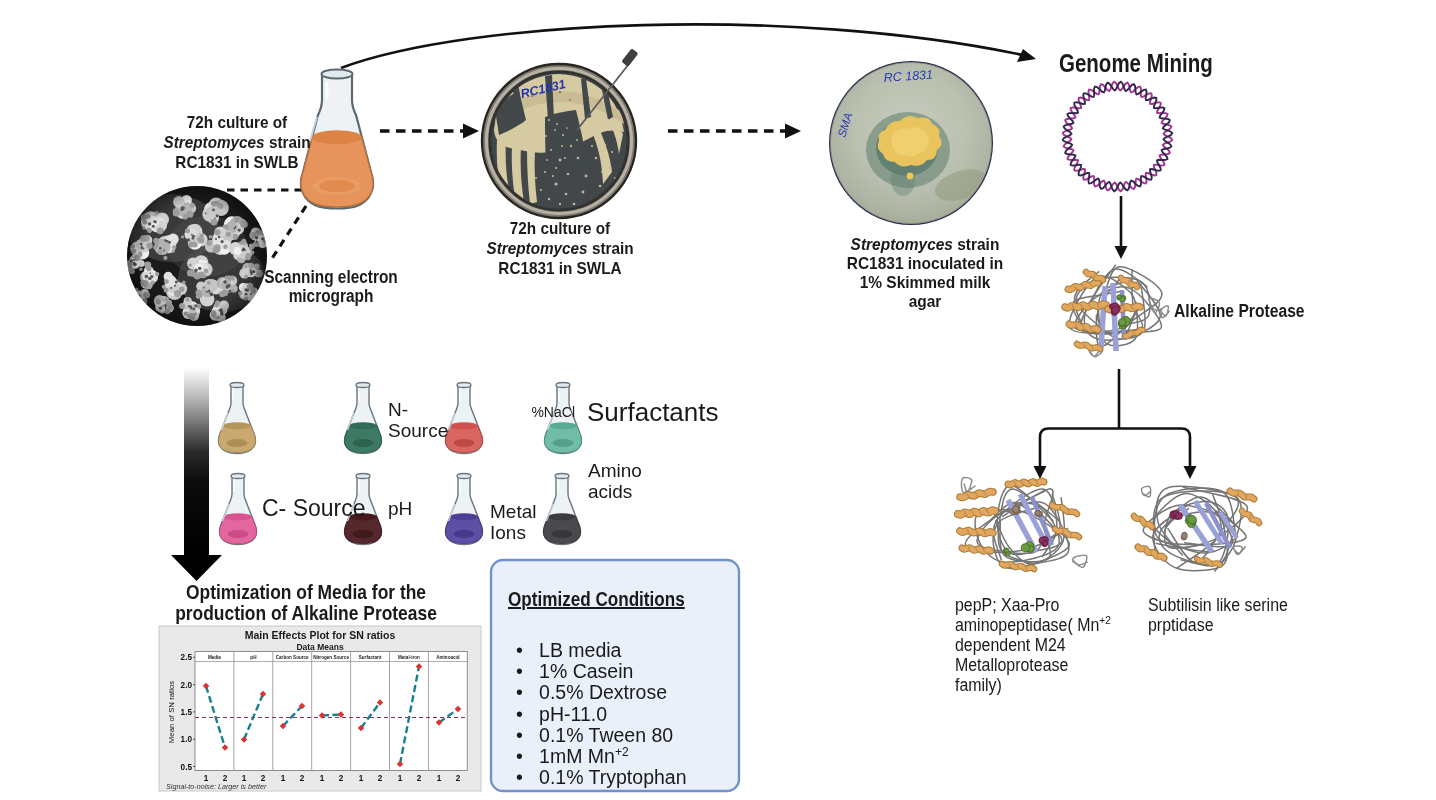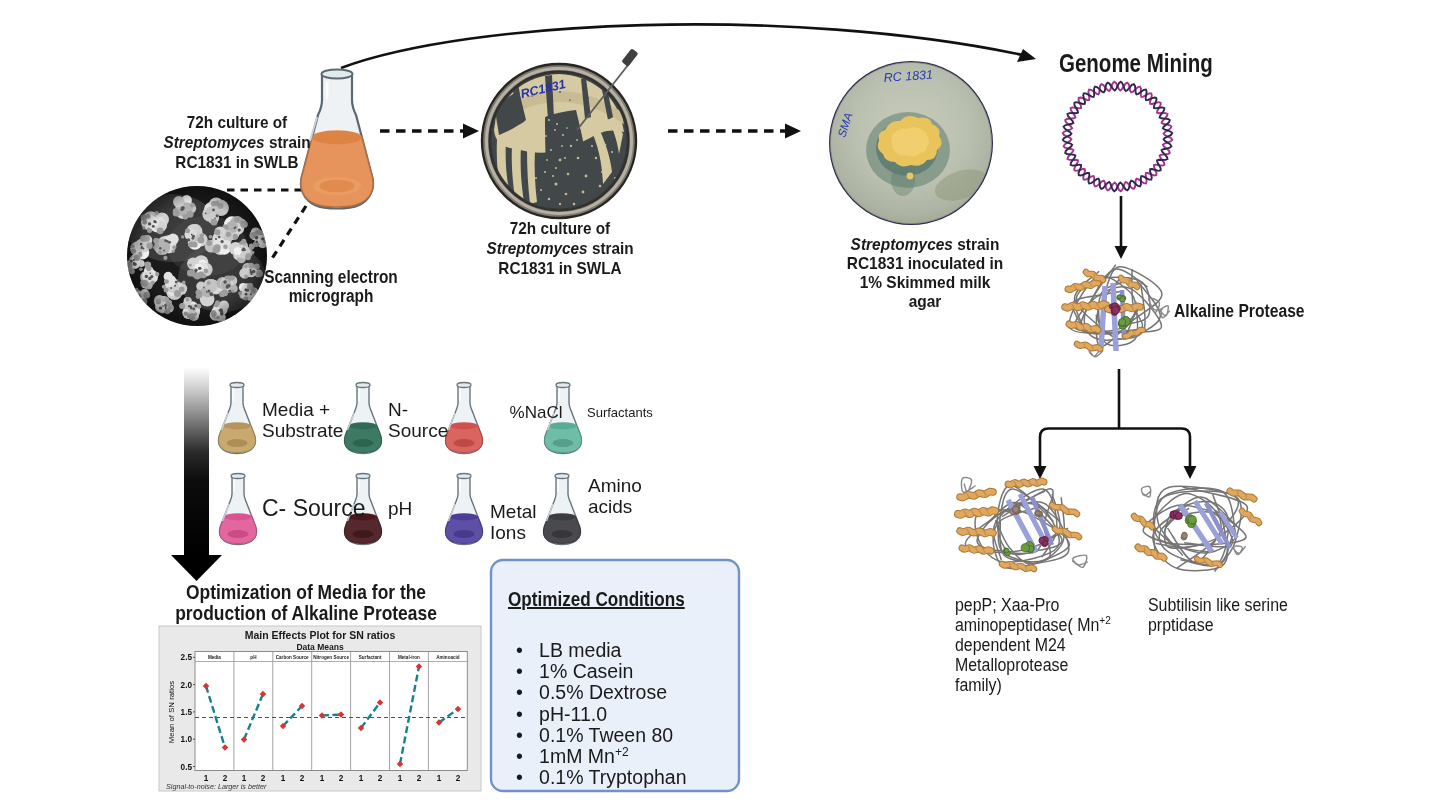--- a/index.html
+++ b/index.html
@@ -982,28 +982,27 @@
 </svg>
 
 <div class="t" style="left:146px;top:113px;width:182px;transform:scaleX(0.9);">72h culture of<br><i>Streptomyces</i> strain<br>RC1831 in SWLB</div>
 <div class="t" style="left:458px;top:219px;width:204px;transform:scaleX(0.9);">72h culture of<br><i>Streptomyces</i> strain<br>RC1831 in SWLA</div>
 <div class="t" style="left:813px;top:235px;width:224px;line-height:19px;transform:scaleX(0.91);"><i>Streptomyces</i> strain<br>RC1831 inoculated in<br>1% Skimmed milk<br>agar</div>
 <div class="t" style="left:1059px;top:50px;font-size:25px;line-height:27px;white-space:nowrap;text-align:left;transform:scaleX(0.82);transform-origin:0 0;">Genome Mining</div>
 <div class="t" style="left:1174px;top:301px;font-size:18px;white-space:nowrap;text-align:left;transform:scaleX(0.87);transform-origin:0 0;">Alkaline Protease</div>
 <div class="t" style="left:252px;top:268px;width:158px;font-size:17.5px;line-height:19px;transform:scaleX(0.88);">Scanning electron<br>micrograph</div>
 <div class="t r" style="left:955px;top:595px;width:200px;text-align:left;font-size:17.5px;transform:scaleX(0.91);transform-origin:0 0;">pepP; Xaa-Pro<br>aminopeptidase( Mn<sup>+2</sup><br>dependent M24<br>Metalloprotease<br>family)</div>
 <div class="t r" style="left:1148px;top:595px;width:190px;text-align:left;font-size:17.5px;transform:scaleX(0.91);transform-origin:0 0;">Subtilisin like serine<br>prptidase</div>
-<div class="t r" style="left:262px;top:399px;width:110px;text-align:left;font-size:19px;line-height:21px;">Media +<br>Substrate</div>
 <div class="t r" style="left:388px;top:399px;width:110px;text-align:left;font-size:19px;line-height:21px;">N-<br>Source</div>
-<div class="t r" style="left:481px;top:402px;width:110px;text-align:center;font-size:17px;line-height:21px;">%NaCl</div>
-<div class="t r" style="left:587px;top:402px;width:130px;text-align:left;font-size:13px;line-height:21px;">Surfactants</div>
+<div class="t r" style="left:465px;top:402px;width:110px;text-align:right;font-size:14px;line-height:21px;">%NaCl</div>
+<div class="t r" style="left:587px;top:402px;width:130px;text-align:left;font-size:26px;line-height:21px;">Surfactants</div>
 <div class="t r" style="left:262px;top:498px;width:120px;text-align:left;font-size:23px;line-height:21px;">C- Source</div>
 <div class="t r" style="left:388px;top:498px;width:60px;text-align:left;font-size:19px;line-height:21px;">pH</div>
 <div class="t r" style="left:490px;top:488px;width:80px;text-align:left;font-size:19px;line-height:21px;margin-top:13px;">Metal<br>Ions</div>
-<div class="t r" style="left:588px;top:475px;width:80px;text-align:left;font-size:19px;line-height:21px;">Amino<br>acids</div>
+<div class="t r" style="left:588px;top:460px;width:80px;text-align:left;font-size:19px;line-height:21px;">Amino<br>acids</div>
 <div class="t" style="left:151px;top:581px;width:310px;font-size:20.5px;line-height:21px;transform:scaleX(0.85);">Optimization of Media for the<br>production of Alkaline Protease</div>
 <div class="t" style="left:508px;top:589px;font-size:20px;text-align:left;text-decoration:underline;white-space:nowrap;transform:scaleX(0.855);transform-origin:0 0;">Optimized Conditions</div>
 <div class="t r" style="left:516px;top:640px;width:210px;text-align:left;font-size:19.5px;line-height:21.2px;">
 <div>•&nbsp;&nbsp; LB media</div>
 <div>•&nbsp;&nbsp; 1% Casein</div>
 <div>•&nbsp;&nbsp; 0.5% Dextrose</div>
 <div>•&nbsp;&nbsp; pH-11.0</div>
 <div>•&nbsp;&nbsp; 0.1% Tween 80</div>
 <div>•&nbsp;&nbsp; 1mM Mn<sup style="font-size:12px">+2</sup></div>
 <div>•&nbsp;&nbsp; 0.1% Tryptophan</div>

